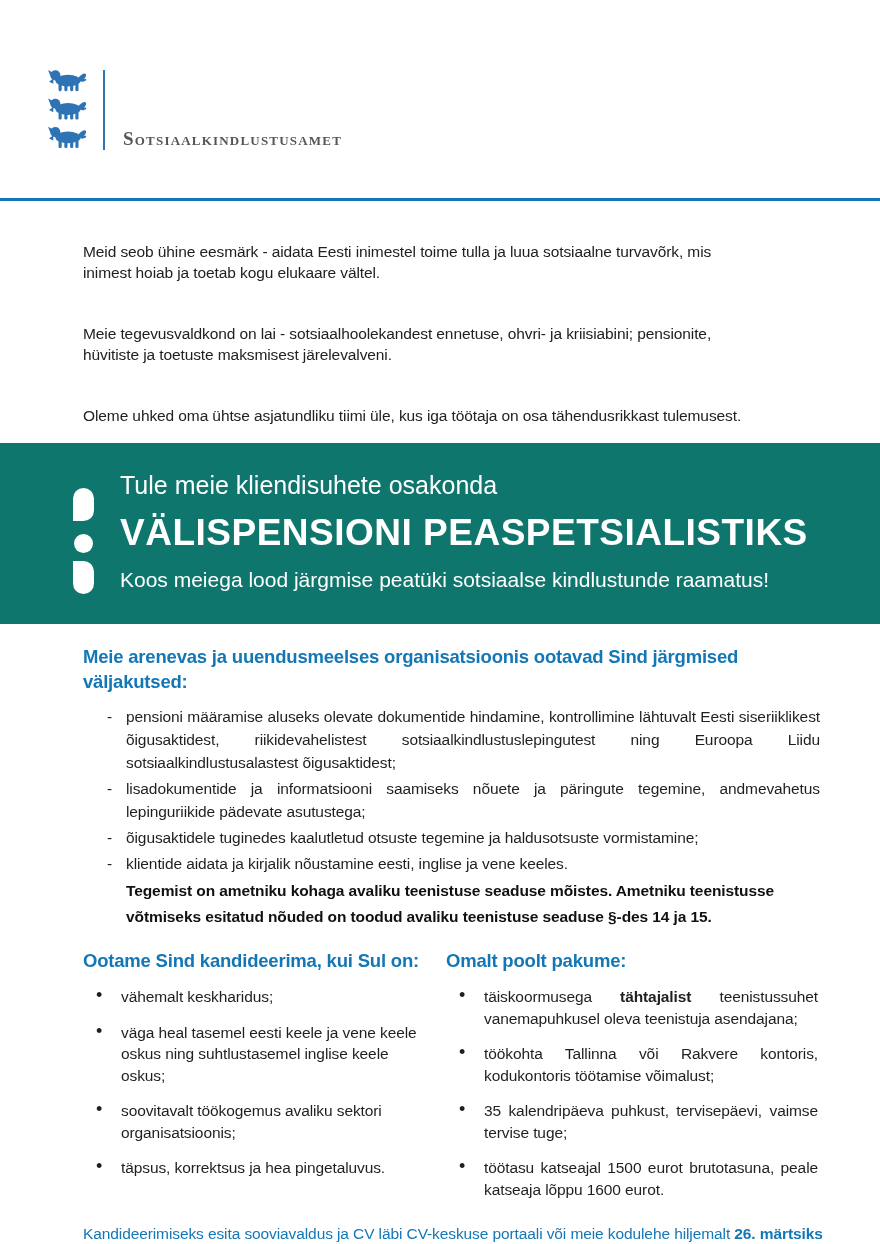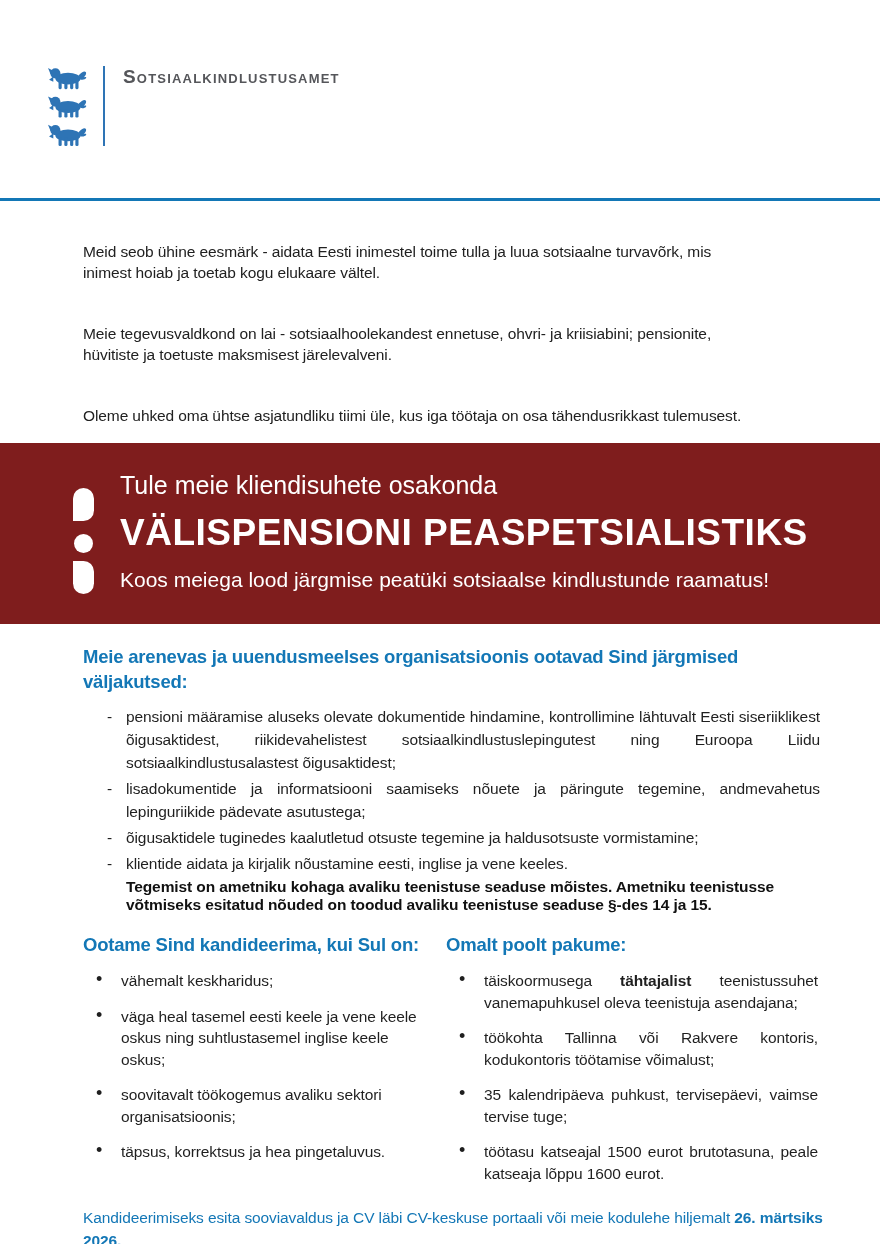--- a/index.html
+++ b/index.html
@@ -5,57 +5,57 @@
   * { margin: 0; padding: 0; box-sizing: border-box; }
   html, body { width: 880px; background: #ffffff; }
   body {
     height: 1244px; overflow: hidden; position: relative;
     font-family: "Liberation Sans", sans-serif;
     color: #1f1f1f;
     -webkit-font-smoothing: antialiased;
   }
 
   
-  .header { display: flex; align-items: flex-start; margin: 66px 0 0 45px; height: 84px; }
+  .header { display: flex; align-items: flex-end; margin: 66px 0 0 45px; height: 84px; font-family: Liberation Serif, serif; }
   .lions-svg { width: 46px; height: 82px; display: block; }
   .header-divider { width: 2px; height: 80px; background: #2e74b5; margin: 0 18px 0 12px; }
   .wordmark {
     font-variant: small-caps; font-weight: 700; font-size: 19px;
     letter-spacing: 1.2px; color: #55565a;
   }
 
   
   .top-rule { width: 100%; height: 3px; background: #1377b6; margin-top: 48px; }
 
   
   .intro { margin: 22px 60px 0 83px; }
   .intro p { font-size: 15.5px; line-height: 21px; letter-spacing: -0.1px; margin-bottom: 17px; color: #212121; margin-top: 40px; }
   .intro p.narrow { max-width: 640px; }
 
   
-  .banner { background: #7f1d1d; color: #fff; margin-top: 6px; padding: 27px 40px 30px 72px; display: flex; }
+  .banner { background: #0f766e; color: #fff; margin-top: 6px; padding: 27px 40px 30px 72px; display: flex; }
   .brand-mark { width: 22px; margin-right: 26px; display: flex; flex-direction: column; align-items: center; padding-top: 18px; }
   .mark-petal-top { width: 21px; height: 33px; background: #fff; border-radius: 999px 999px 999px 0; }
   .mark-dot { width: 19px; height: 19px; background: #fff; border-radius: 50%; margin: 13px 0 8px 0; }
   .mark-petal-bottom { width: 21px; height: 33px; background: #fff; border-radius: 0 999px 999px 999px; }
   .banner-text { flex: 1; }
   .banner-subtitle { font-size: 25px; font-weight: 400; line-height: 31px; }
   .banner-title { font-size: 37px; font-weight: 700; letter-spacing: 0.5px; line-height: 48px; margin-top: 8px; }
   .banner-tagline { font-size: 21px; font-weight: 400; line-height: 28px; margin-top: 9px; }
 
   
   .challenges { margin: 20px 60px 0 83px; }
   .sec-heading { color: #1377b6; font-size: 18.5px; font-weight: 700; line-height: 25px; letter-spacing: -0.2px; }
   .dash-list { list-style: none; margin-top: 11px; }
   .dash-list li {
     position: relative; padding-left: 43px; font-size: 15.5px; line-height: 23px;
     text-align: justify; text-align-last: left; margin-bottom: 3px; letter-spacing: -0.1px;
   }
   .dash-list li::before { content: "-"; position: absolute; left: 24px; top: 0; }
-  .challenge-note { margin: 3px 0 0 43px; font-weight: 700; font-size: 15.5px; line-height: 18px; color: #111; letter-spacing: -0.1px; }
+  .challenge-note { margin: 3px 0 0 43px; font-weight: 700; font-size: 15.5px; line-height: 26px; color: #111; letter-spacing: -0.1px; }
 
   
   .columns { display: flex; margin: 18px 60px 0 83px; }
   .col-left { width: 348px; }
   .col-right { width: 372px; margin-left: 15px; }
   .bullet-list { list-style: none; margin-top: 13px; }
   .bullet-list li {
     position: relative; padding-left: 38px; font-size: 15.5px; line-height: 21.5px;
     margin-bottom: 14px; letter-spacing: -0.1px;
   }

